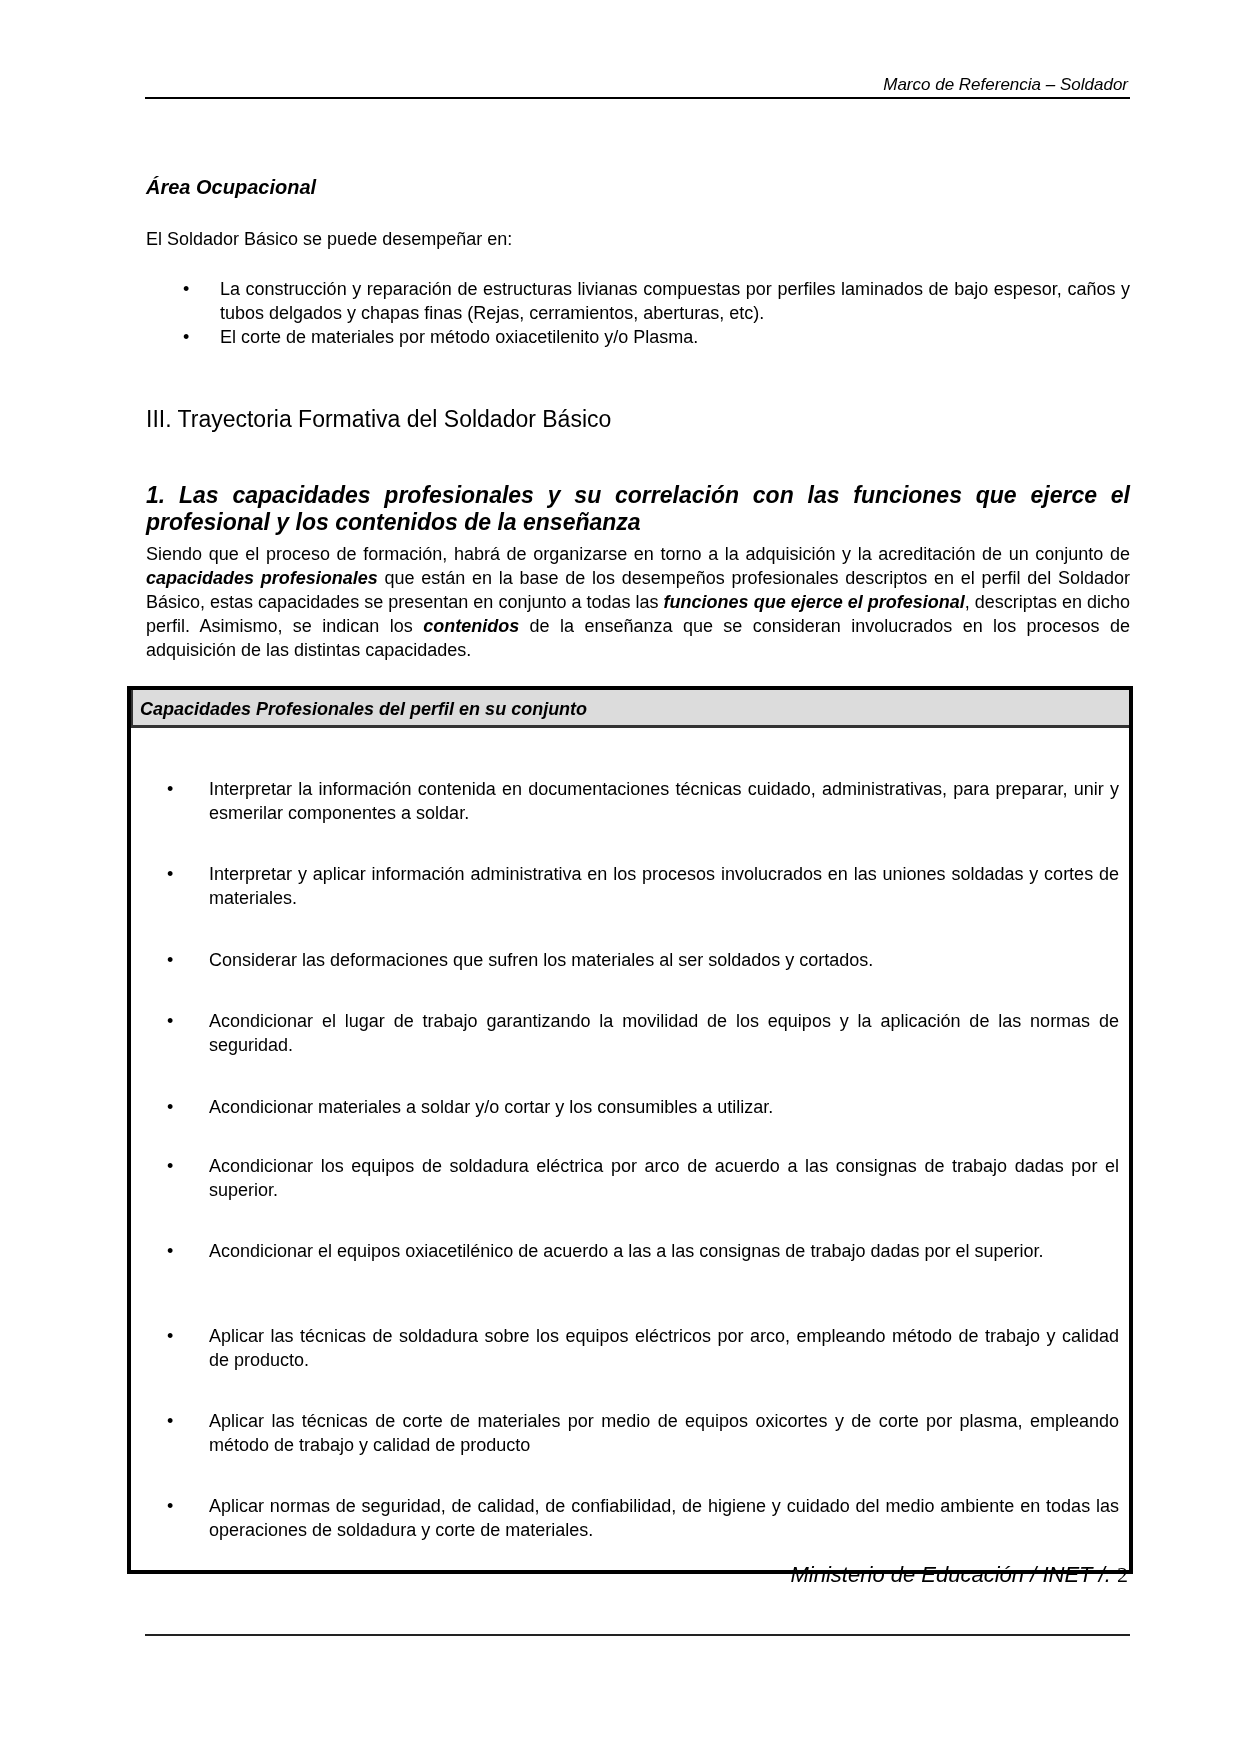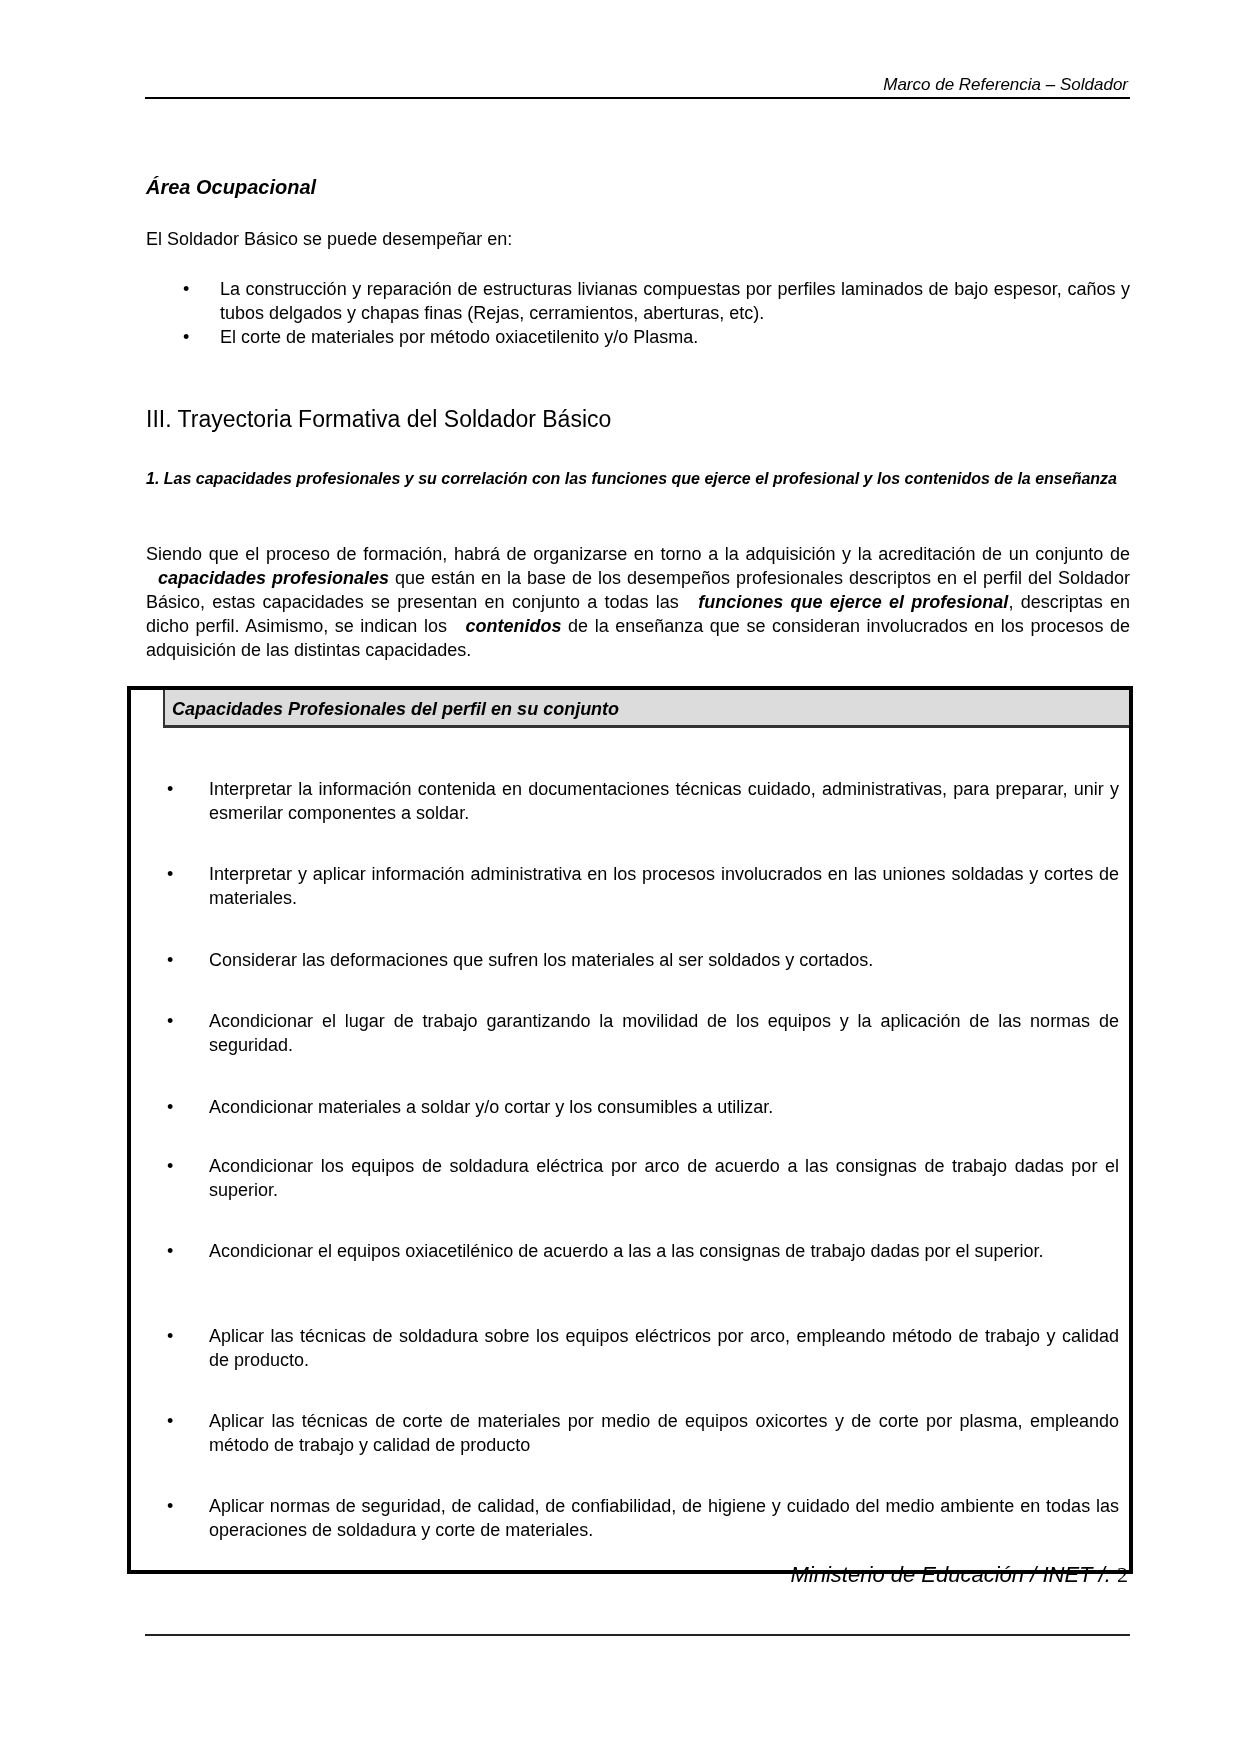--- a/index.html
+++ b/index.html
@@ -11,29 +11,29 @@
   .footer-text { position:absolute; right:112px; top:1562px; font-size:22px; font-style:italic;margin-left:20px; }
   .footer-page { font-family:"Liberation Serif", serif; font-style:normal; }
 
   .h-area { position:absolute; left:146px; top:176px; font-size:20px; font-weight:bold; font-style:italic; }
   .p-intro { position:absolute; left:146px; top:229px; font-size:18px; }
   .bullets1 { position:absolute; left:146px; top:277px; width:984px; margin:0; padding:0; list-style:none; font-size:18px; line-height:24px; }
   .bullets1 li { position:relative; padding-left:74px; text-align:justify; }
   .bullets1 .dot { position:absolute; left:37px; top:0; }
 
   .h-section { position:absolute; left:146px; top:406px; font-size:23px; font-weight:normal; }
-  .h-sub { position:absolute; left:146px; top:465px; width:984px; font-size:16px; font-weight:bold; font-style:italic; line-height:27px; text-align:justify; text-align-last:left; }
+  .h-sub { position:absolute; left:146px; top:482px; width:984px; font-size:23px; font-weight:bold; font-style:italic; line-height:27px; text-align:justify; text-align-last:left; }
   .p-body { position:absolute; left:146px; top:542px; width:984px; font-size:18px; line-height:24px; text-align:justify; }
-  .p-body b { font-style:italic;margin-left:12px; }
+  .p-body b { font-style:italic; }
 
   .box { position:absolute; left:127px; top:686px; width:1006px; height:888px;
          border:4px solid #000; box-sizing:border-box; }
   .box-head { height:38px; background:#dcdcdc; border-bottom:3px solid #333;
               border-left:2px solid #333; box-sizing:border-box;
-              font-size:18px; font-weight:bold; font-style:italic; padding:9px 0 0 7px;margin-left:32px; }
+              font-size:18px; font-weight:bold; font-style:italic; padding:9px 0 0 7px; }
   .box-list { margin:0; padding:0; list-style:none; font-size:18px; line-height:24px; }
   .box-list li { position:absolute; left:36px; width:952px; padding-left:42px; box-sizing:border-box; text-align:justify; }
   .box-list .dot { position:absolute; left:0; top:0; }
 </style>
 </head>
 <body>
 
 <div class="header-text">Marco de Referencia – Soldador</div>
 <div class="header-rule"></div>
 

